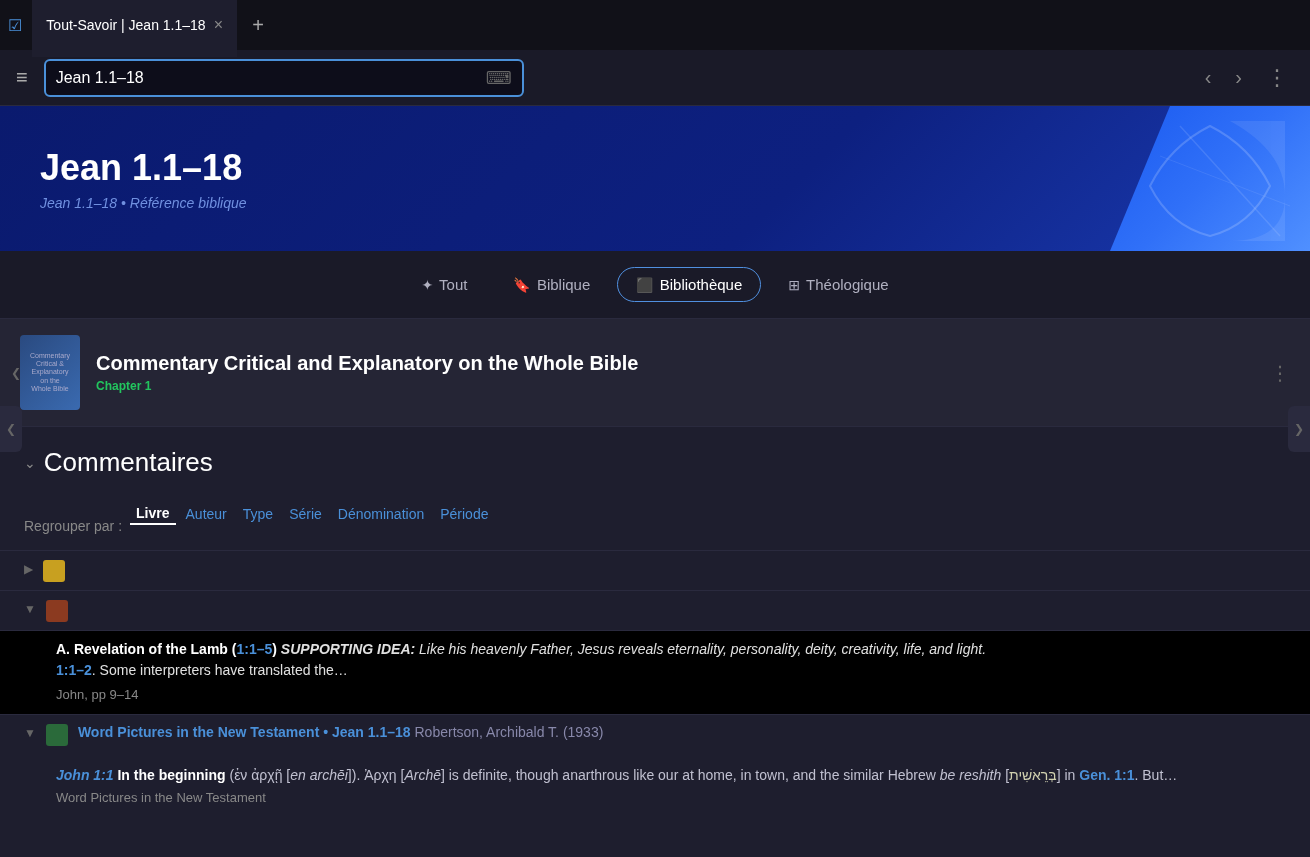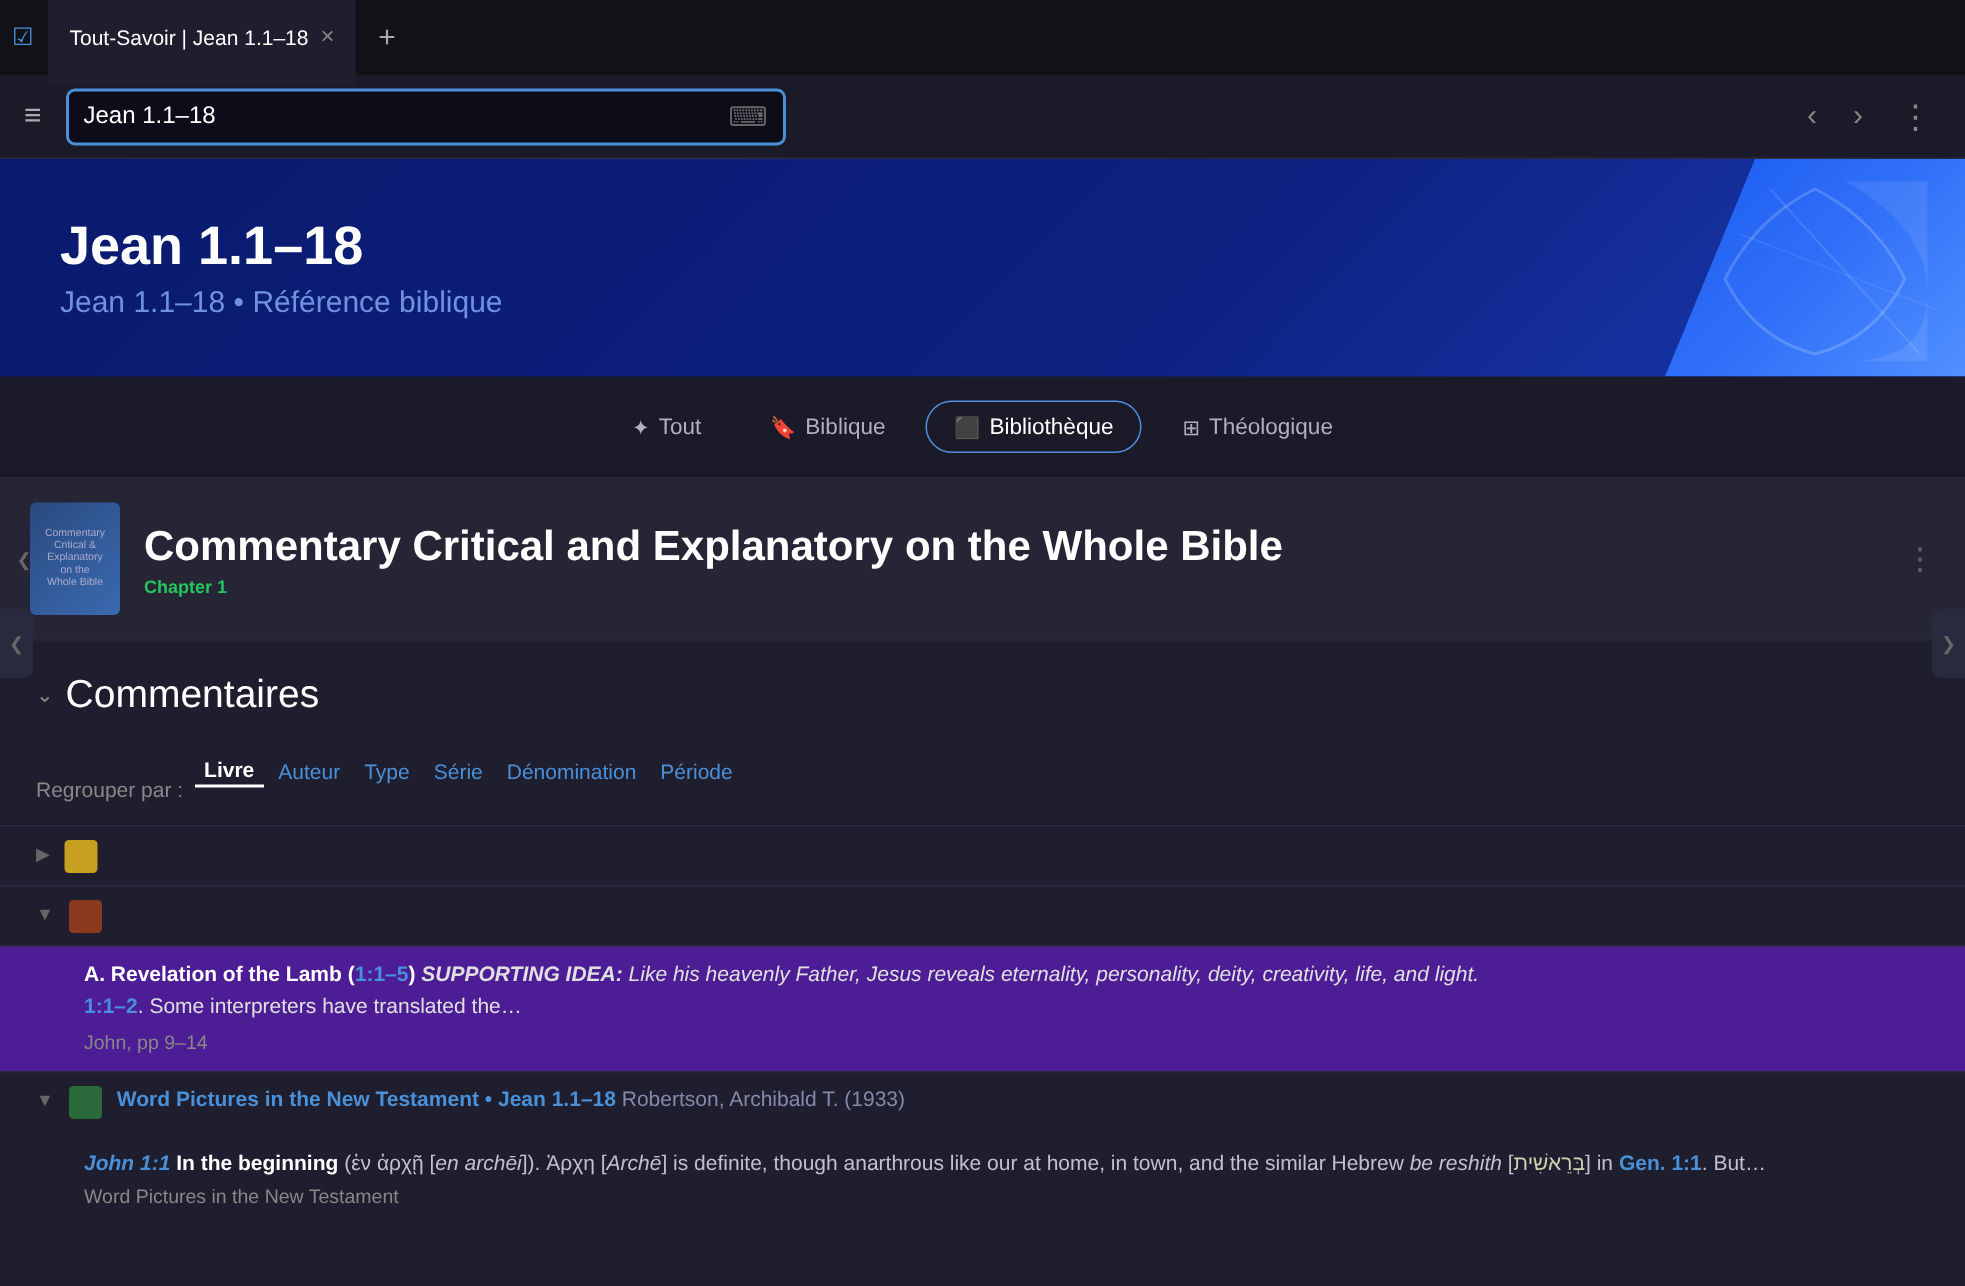--- a/index.html
+++ b/index.html
@@ -120,22 +120,23 @@
       overflow: hidden;
     }
     .hero-text { z-index: 1; }
     .hero-title {
       font-size: 36px;
       font-weight: 800;
       color: #fff;
       margin-bottom: 6px;
     }
     .hero-subtitle {
-      font-size: 20px;
+      font-size: 14px;
       color: #7090e0;
+      font-style: italic;
     }
     .hero-subtitle a { color: #7090e0; text-decoration: none; }
     .hero-decoration {
       position: absolute;
       right: 0;
       top: 0;
       width: 200px;
       height: 145px;
       background: linear-gradient(135deg, #1a5af0 0%, #3070f8 50%, #5090ff 100%);
       clip-path: polygon(30% 0%, 100% 0%, 100% 100%, 0% 100%);
@@ -221,21 +222,21 @@
       width: 16px;
       height: 16px;
       display: flex;
       align-items: center;
       justify-content: center;
       color: #666;
       font-size: 12px;
     }
     .book-info { flex: 1; }
     .book-title {
-      font-size: 28px;
+      font-size: 20px;
       font-weight: 700;
       color: #fff;
       margin-bottom: 4px;
     }
     .book-subtitle {
       font-size: 12px;
       color: #22c55e;
       font-weight: bold;
     }
     .book-more {
@@ -310,21 +311,21 @@
     .entry-icon.red-brown { background: #8b3a20; }
     .entry-icon.green { background: #2a6a3a; }
     .entry-text { flex: 1; color: #c0c0d0; font-size: 14px; line-height: 1.4; }
     .entry-title { color: #4a90d9; font-weight: 600; }
     .entry-meta { color: #8888aa; }
 
     
     .entry-content {
       padding: 8px 24px 12px 56px;
       border-top: 1px solid #2a2a3e;
-      background: #4c1d95;
+      background: #000000;
     }
     .entry-content-title {
       font-size: 14px;
       color: #e0e0e0;
       margin-bottom: 6px;
       line-height: 1.5;
     }
     .entry-content-title strong { color: #fff; }
     .entry-content-title em { color: #e0e0e0; font-style: italic; }
     .entry-ref { color: #4a90d9; font-weight: 600; }

